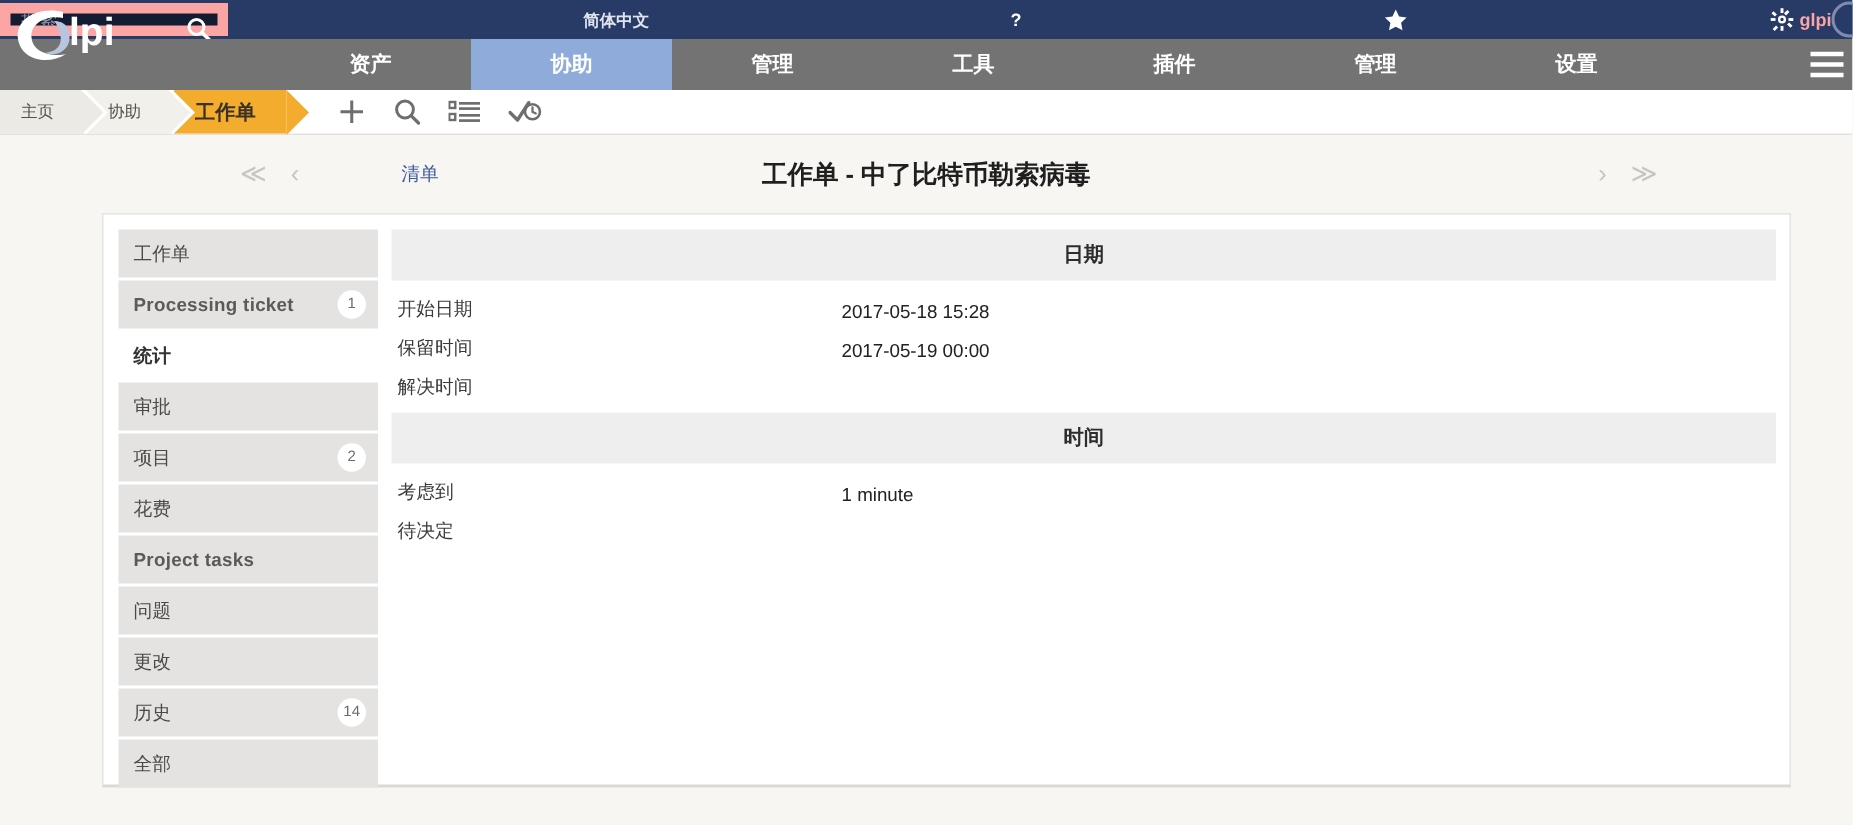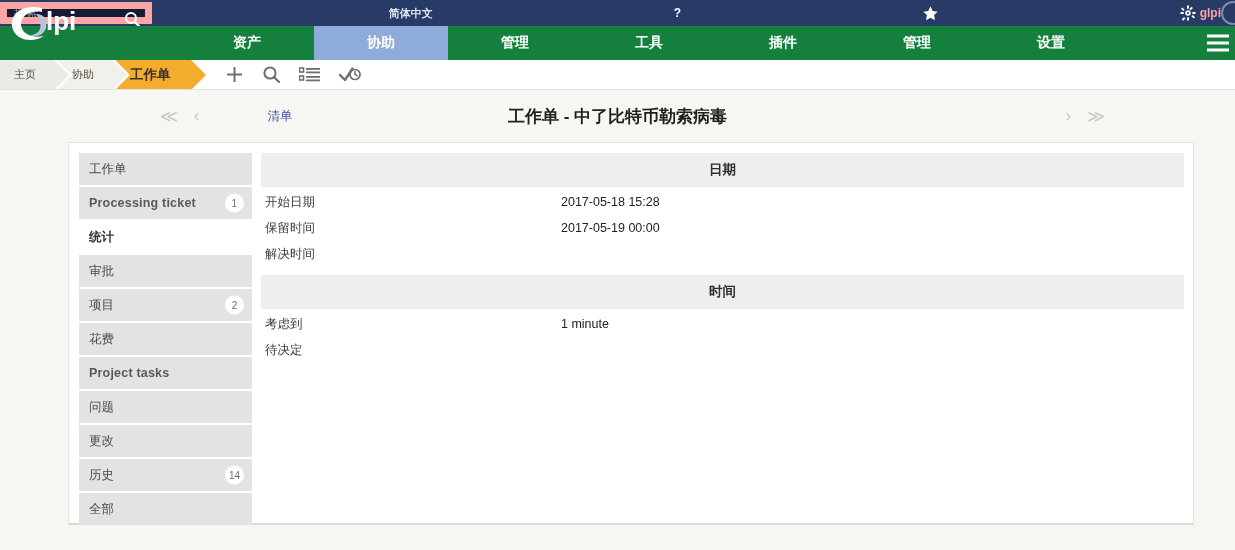--- a/index.html
+++ b/index.html
@@ -69,21 +69,21 @@
     right: -10px; top: 1px;
     width: 24px; height: 24px;
     border: 2px solid #7d8cb0;
     border-radius: 50%;
     background: #283a66;
   }
 
   
   .mainnav {
     height: 34px;
-    background: #15803d;
+    background: #737373;
     display: flex;
     align-items: stretch;
     position: relative;
   }
   .nav-spacer { width: 180px; flex: none; }
   .nav-item {
     flex: none;
     width: 134px;
     display: flex;
     align-items: center;
@@ -246,21 +246,21 @@
     display: flex;
     align-items: center;
     justify-content: center;
     font-size: 13.5px;
     font-weight: bold;
     color: #2d2d2d;
   }
   .sec-rows { padding-top: 2px; }
   .row {
     display: flex;
-    align-items: center;
+    align-items: flex-end;
     height: 26px;
     font-size: 12.5px;
     color: #3b3b3b;
   }
   .row .lbl { width: 300px; flex: none; padding-left: 4px; }
   .row .val { color: #222; }
   .gap-after { margin-bottom: 8px; }
 </style>
 </head>
 <body>

